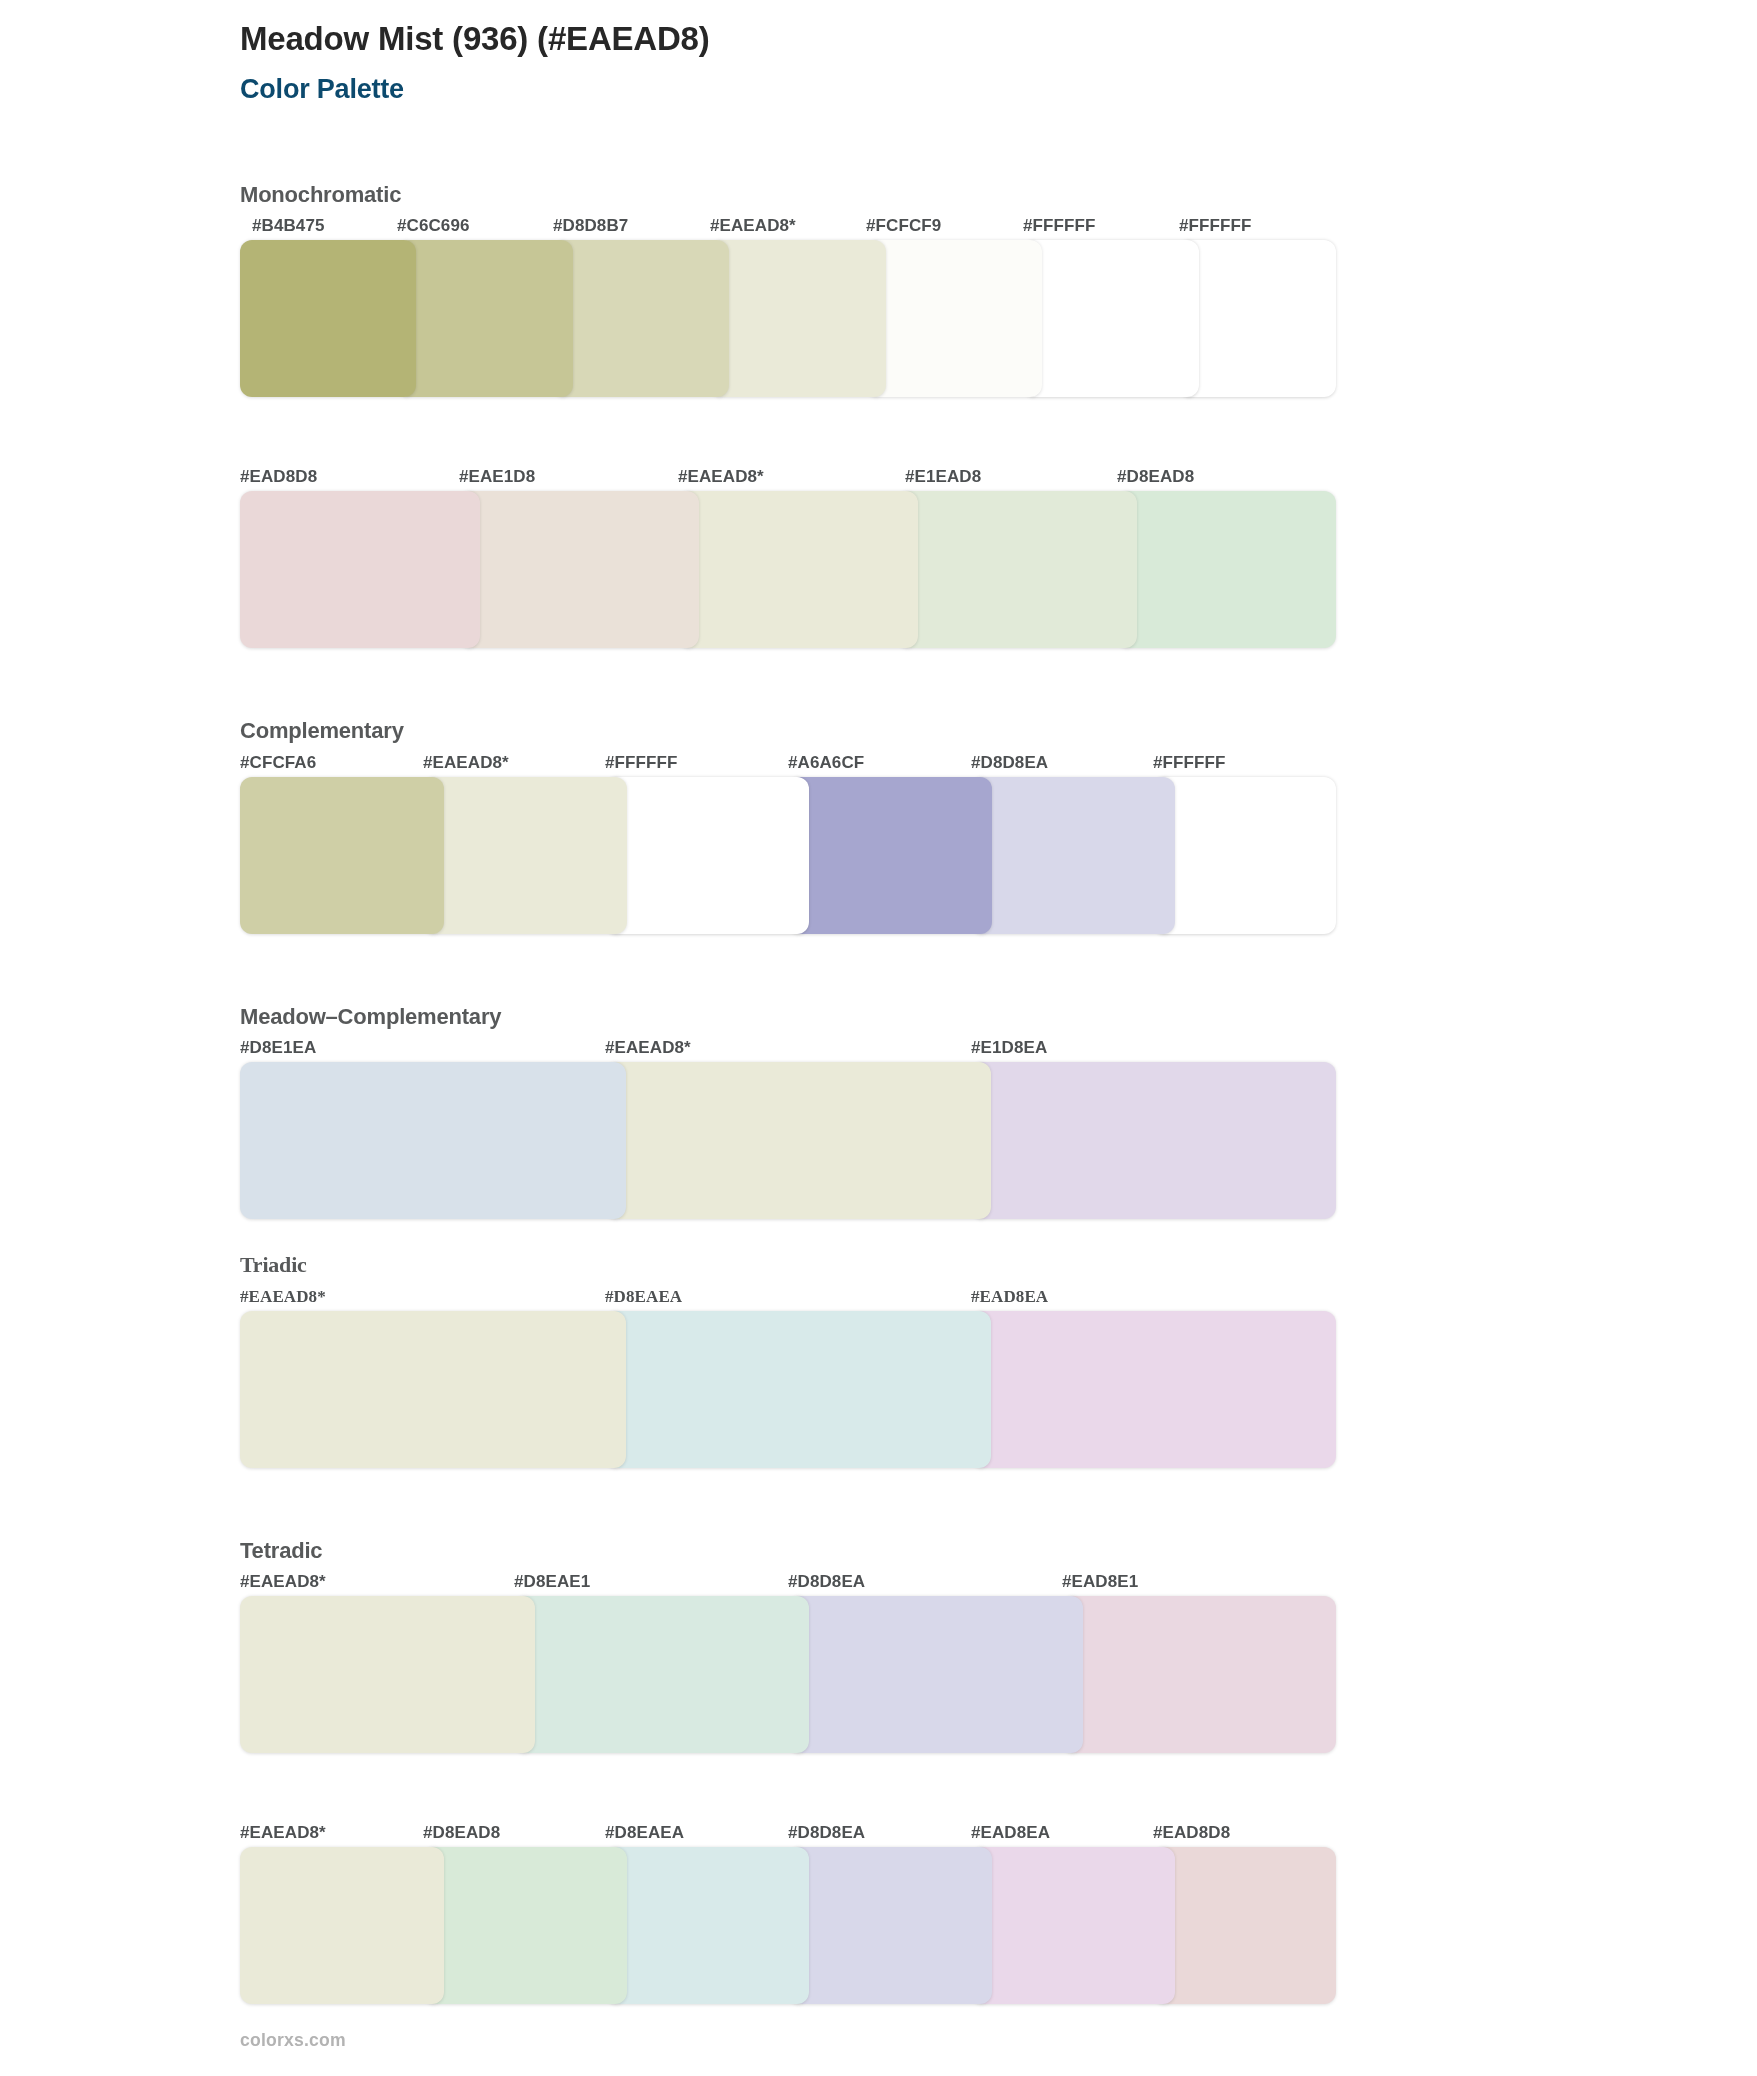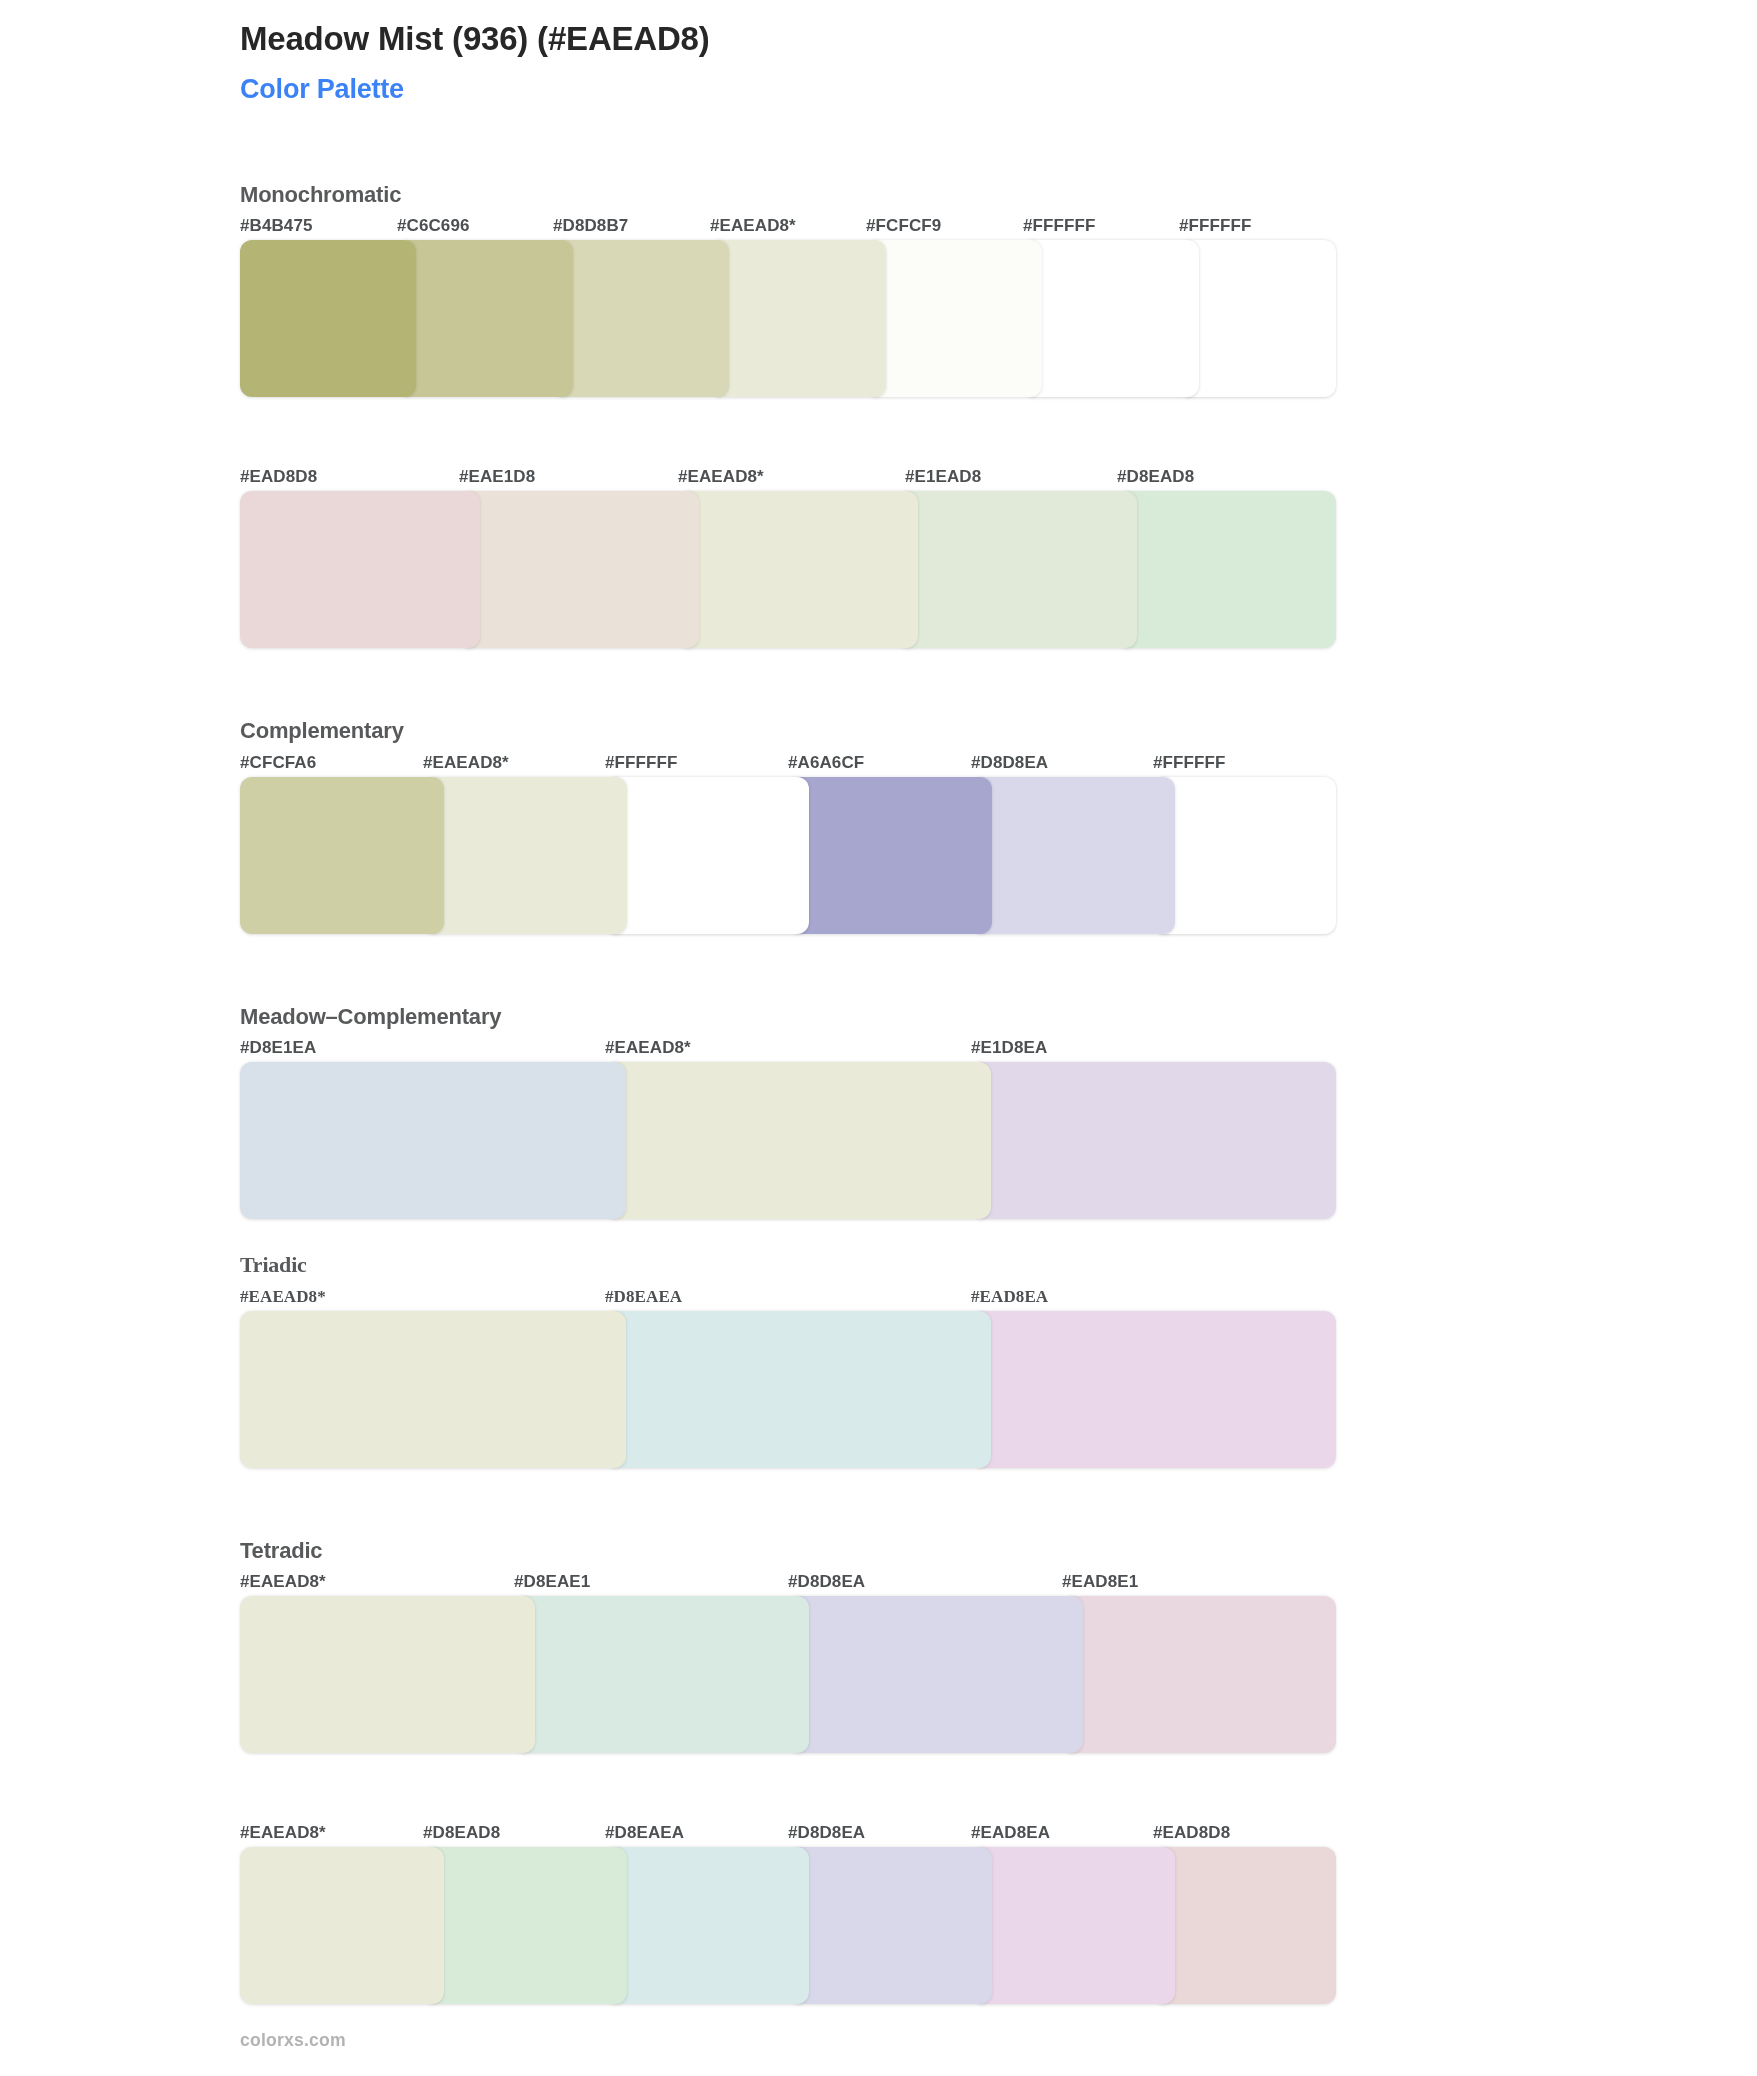--- a/index.html
+++ b/index.html
@@ -35,21 +35,21 @@
     font-weight: bold;
     color: #272727;
     letter-spacing: -0.2px;
     line-height: 1.25;
     margin: 0;
     white-space: nowrap;
   }
   .subtitle {
     font-size: 27px;
     font-weight: bold;
-    color: #3b82f6;
+    color: #0c4a6e;
     letter-spacing: -0.2px;
     line-height: 1.3;
     margin: 12.8px 0 0 0;
   }
 
   .sections {
     position: absolute;
     left: 240px;
     top: 182px;
     width: 1096px;
@@ -115,21 +115,21 @@
 
   <div class="header">
     <h1 class="title">Meadow Mist (936) (#EAEAD8)</h1>
     <h2 class="subtitle">Color Palette</h2>
   </div>
 
   <div class="sections" id="sections-root">
       <div class="section">
         <div class="section-title">Monochromatic</div>
         <div class="labels">
-          <div class="swatch-label" style="left: 0px;">#B4B475</div>
+          <div class="swatch-label" style="left: 12px;">#B4B475</div>
           <div class="swatch-label" style="left: 157px;">#C6C696</div>
           <div class="swatch-label" style="left: 313px;">#D8D8B7</div>
           <div class="swatch-label" style="left: 470px;">#EAEAD8*</div>
           <div class="swatch-label" style="left: 626px;">#FCFCF9</div>
           <div class="swatch-label" style="left: 783px;">#FFFFFF</div>
           <div class="swatch-label" style="left: 939px;">#FFFFFF</div>
         </div>
         <div class="swatches">
           <div class="swatch" title="#B4B475" style="left: 0px; width: 176px; background: rgb(180, 180, 117); z-index: 100;"></div>
           <div class="swatch" title="#C6C696" style="left: 157px; width: 176px; background: rgb(198, 198, 150); z-index: 99;"></div>

